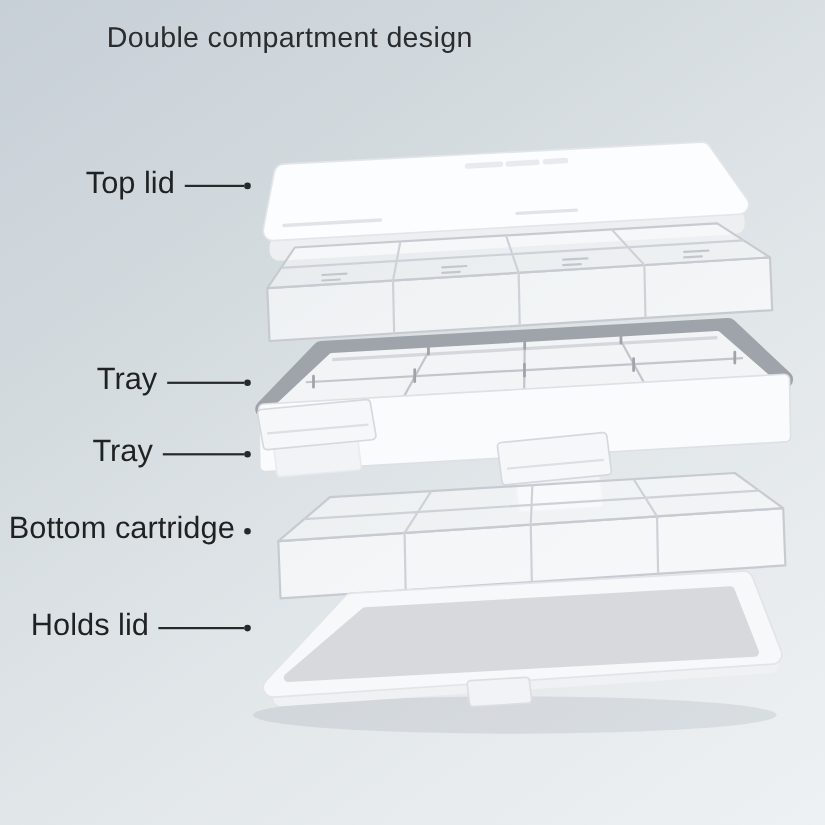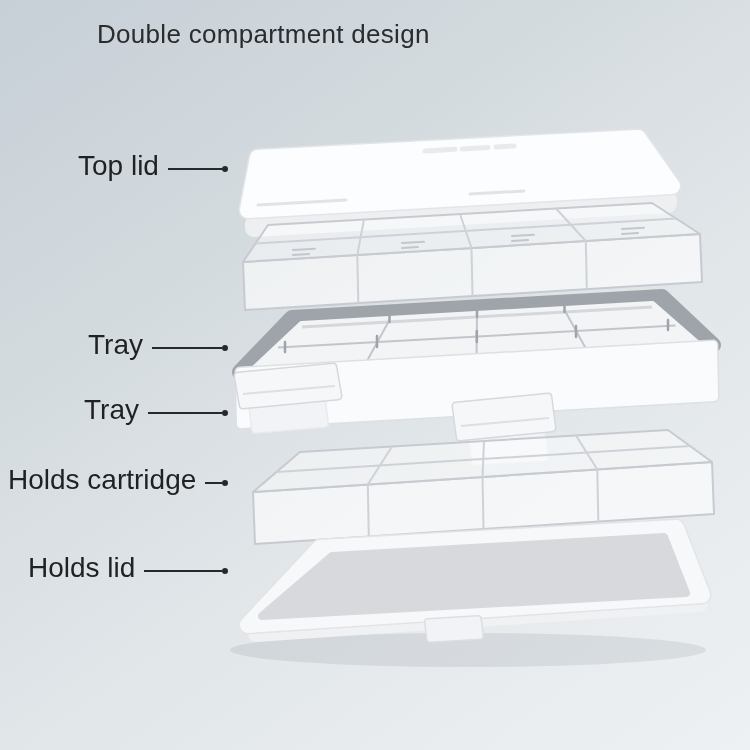--- a/index.html
+++ b/index.html
@@ -117,21 +117,21 @@
     <span class="dot"></span>
   </div>
 
   <div class="callout" style="left:84px;top:396px;width:144px;">
     <span class="callout-text">Tray</span>
     <span class="leader"></span>
     <span class="dot"></span>
   </div>
 
   <div class="callout" style="left:8px;top:466px;width:220px;">
-    <span class="callout-text">Holds cartridge</span>
+    <span class="callout-text">Bottom cartridge</span>
     <span class="leader"></span>
     <span class="dot"></span>
   </div>
 
   <div class="callout" style="left:28px;top:554px;width:200px;">
     <span class="callout-text">Holds lid</span>
     <span class="leader"></span>
     <span class="dot"></span>
   </div>
 

